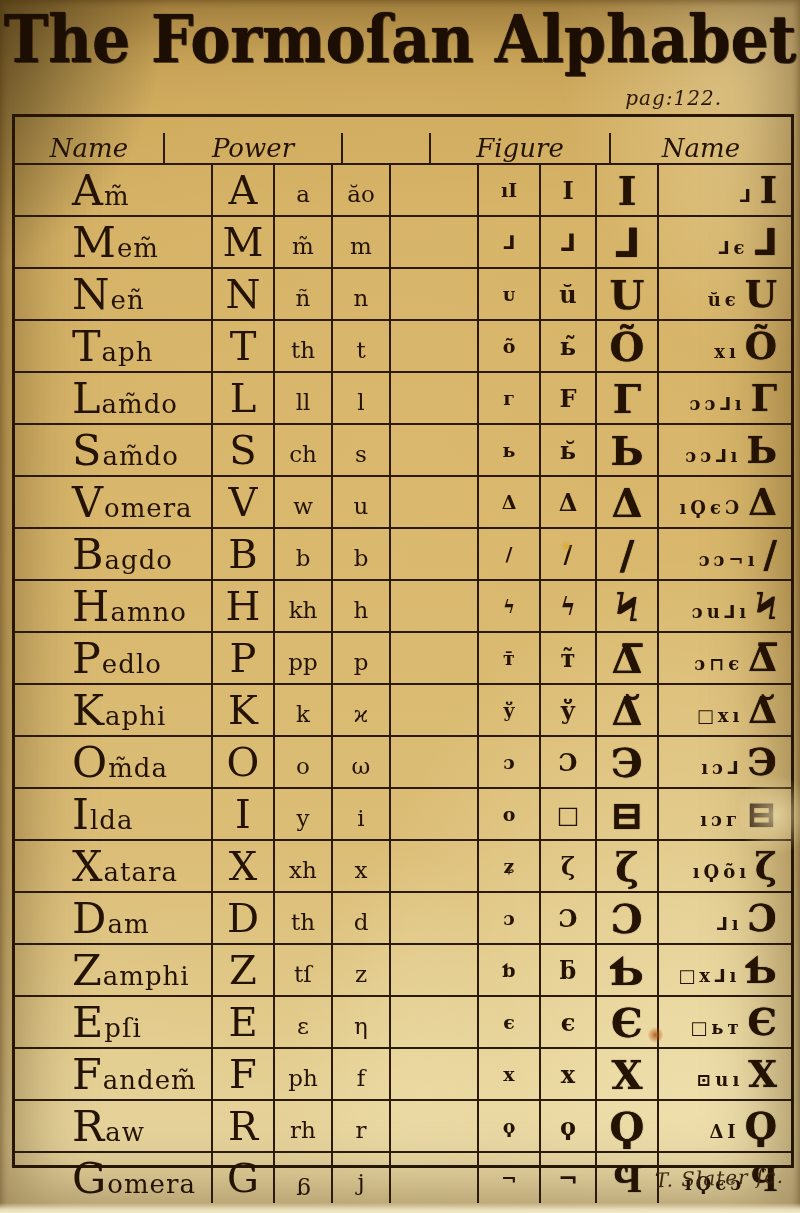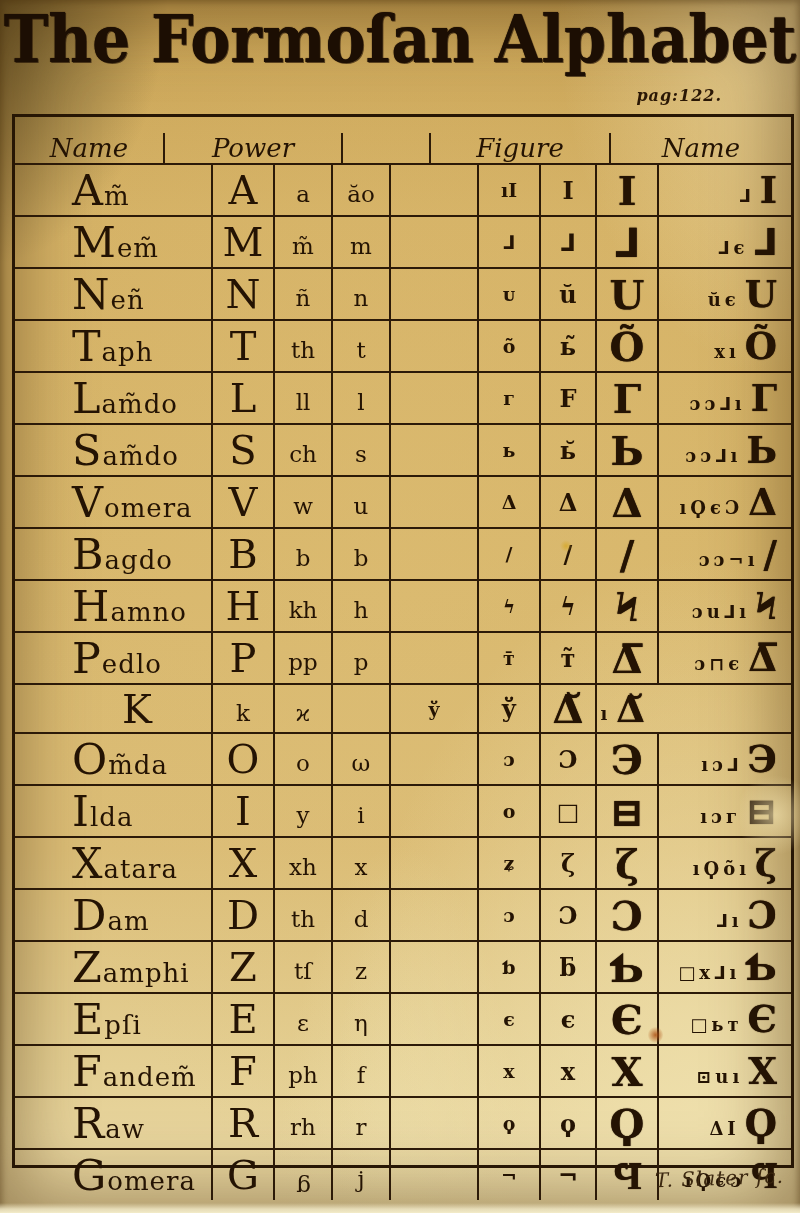--- a/index.html
+++ b/index.html
@@ -15,22 +15,22 @@
       linear-gradient(180deg,#c9a355 0%,#d5b266 18%,#d8b76c 45%,#dbbd77 70%,#e4cf93 88%,#ead9a6 100%);
     box-shadow: inset 0 0 70px 18px rgba(82,54,14,.5), inset 0 0 6px 2px rgba(60,38,8,.4);
   }
   .title{
     position:absolute;top:4px;left:0;width:100%;text-align:center;
     font-size:60px;font-weight:bold;letter-spacing:0px;color:#1c0e03;
     text-shadow:0 0 1px #1c0e03,1px 1px 0 rgba(28,14,3,.6);
     transform:scaleY(1.08);
   }
   .pag{
-    position:absolute;top:86px;right:78px;font-style:italic;font-size:16px;
-    color:#2a1705;letter-spacing:1px;font-weight:bold;
+    position:absolute;top:86px;right:78px;font-style:italic;font-size:20px;
+    color:#2a1705;letter-spacing:1px;
   }
   .ftable{
     position:absolute;left:12px;top:114px;width:776px;height:1048px;
     display:flex;flex-direction:column;
     border:3px solid #271604;
   }
   .thead{
     flex:0 0 44px;display:grid;
     grid-template-columns:150px 178px 88px 180px 1fr;
   }
@@ -254,20 +254,23 @@
     <div class="cell c-f1">ᴛ̄</div>
     <div class="cell c-f2">ᴛ̃</div>
     <div class="cell c-f3">Δ̅</div>
     <div class="cell c-form">
       <span class="pre">ɔ⊓є</span>
       <span class="cap">Δ̅</span>
     </div>
   </div>
 
   <div class="trow">
+    <div class="cell c-name">
+            <span>Kaphi</span>
+          </div>
     <div class="cell c-pcap">K</div>
     <div class="cell c-psm p1">k</div>
     <div class="cell c-psm p2">ϰ</div>
     <div class="cell c-spacer"></div>
     <div class="cell c-f1">ў</div>
     <div class="cell c-f2">ў</div>
     <div class="cell c-f3">Δ̆</div>
     <div class="cell c-form">
       <span class="pre">□xı</span>
       <span class="cap">Δ̆</span>

